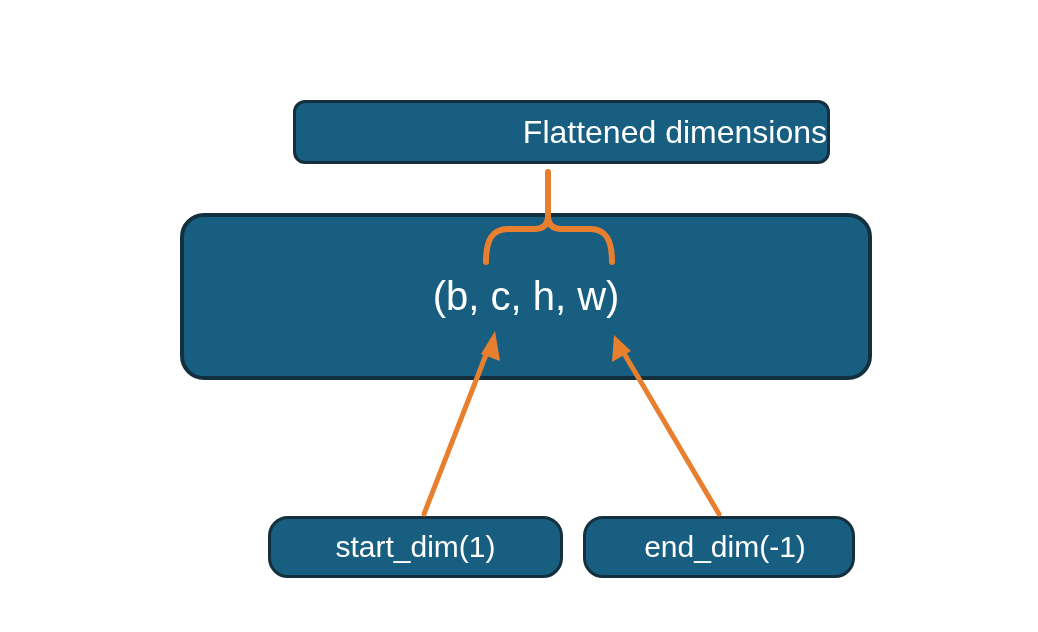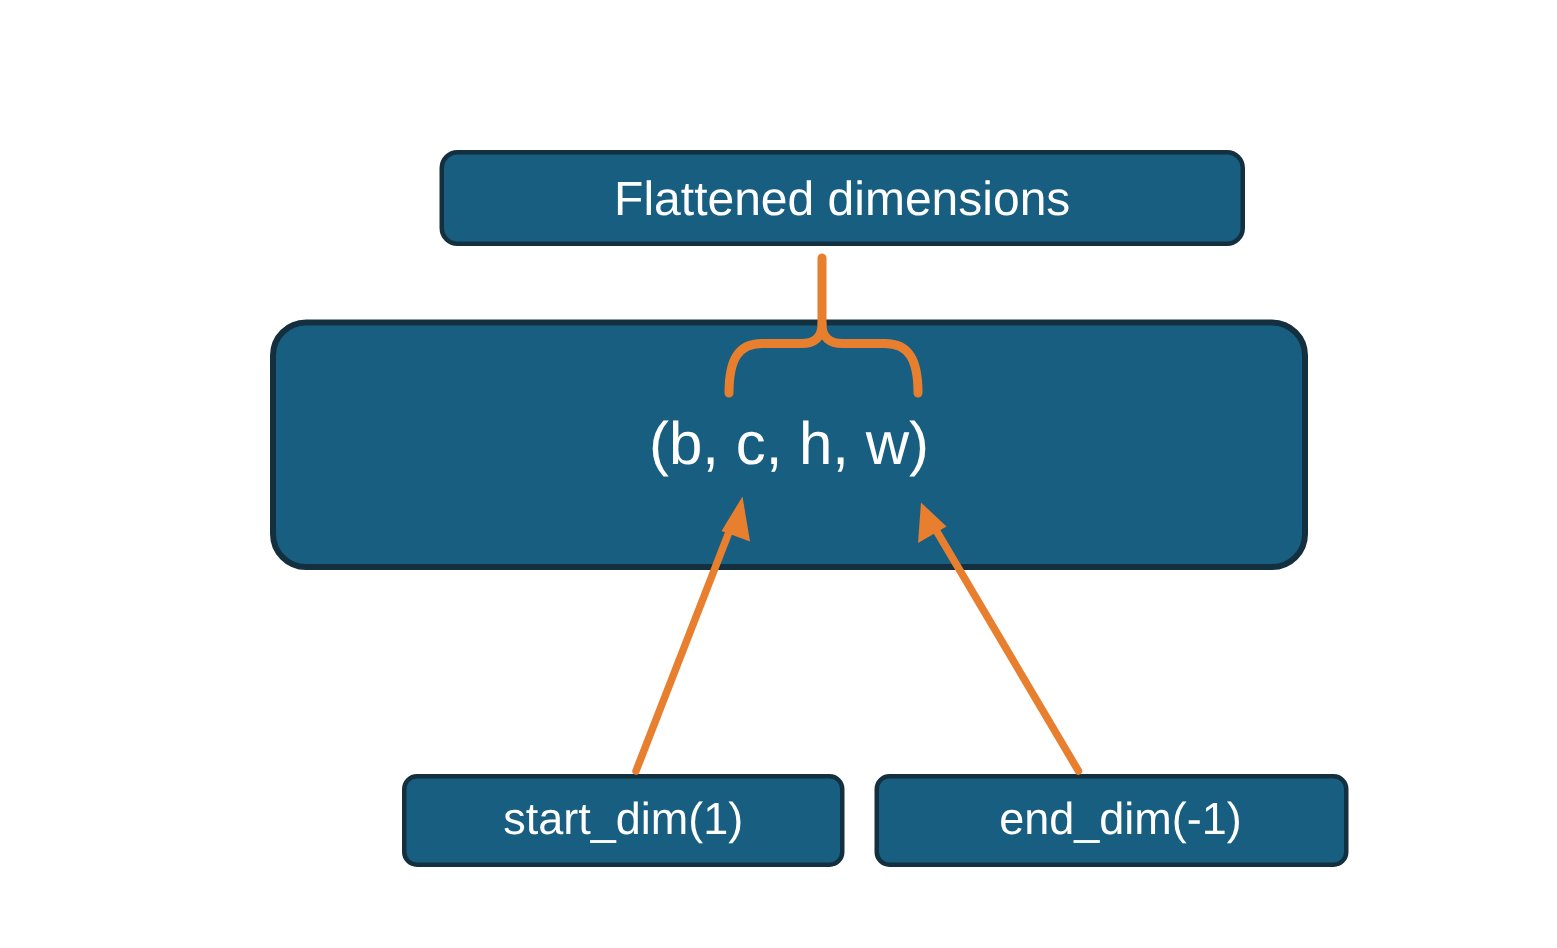--- a/index.html
+++ b/index.html
@@ -26,39 +26,40 @@
     justify-content: center;
     text-align: center;
   }
   .top-box {
     left: 293px;
     top: 100px;
     width: 537px;
     height: 64px;
     border-radius: 12px;
     font-size: 32px;
+    justify-content: flex-end;
   }
   .main-box {
     left: 180px;
     top: 213px;
     width: 692px;
     height: 167px;
     border-radius: 24px;
     border-width: 4px;
     font-size: 40px;
     justify-content: center;
   }
   .bottom-box {
     top: 516px;
     height: 62px;
-    border-radius: 10px;
+    border-radius: 20px;
     font-size: 30px;
   }
   .bottom-left { left: 268px; width: 295px; }
-  .bottom-right { left: 583px; width: 316px; padding-left: 12px; }
+  .bottom-right { left: 583px; width: 272px; padding-left: 12px; }
   .overlay {
     position: absolute;
     left: 0;
     top: 0;
     width: 1038px;
     height: 632px;
     pointer-events: none;
   }
   .overlay .stroke {
     stroke: var(--arrow, #e87f2f);

